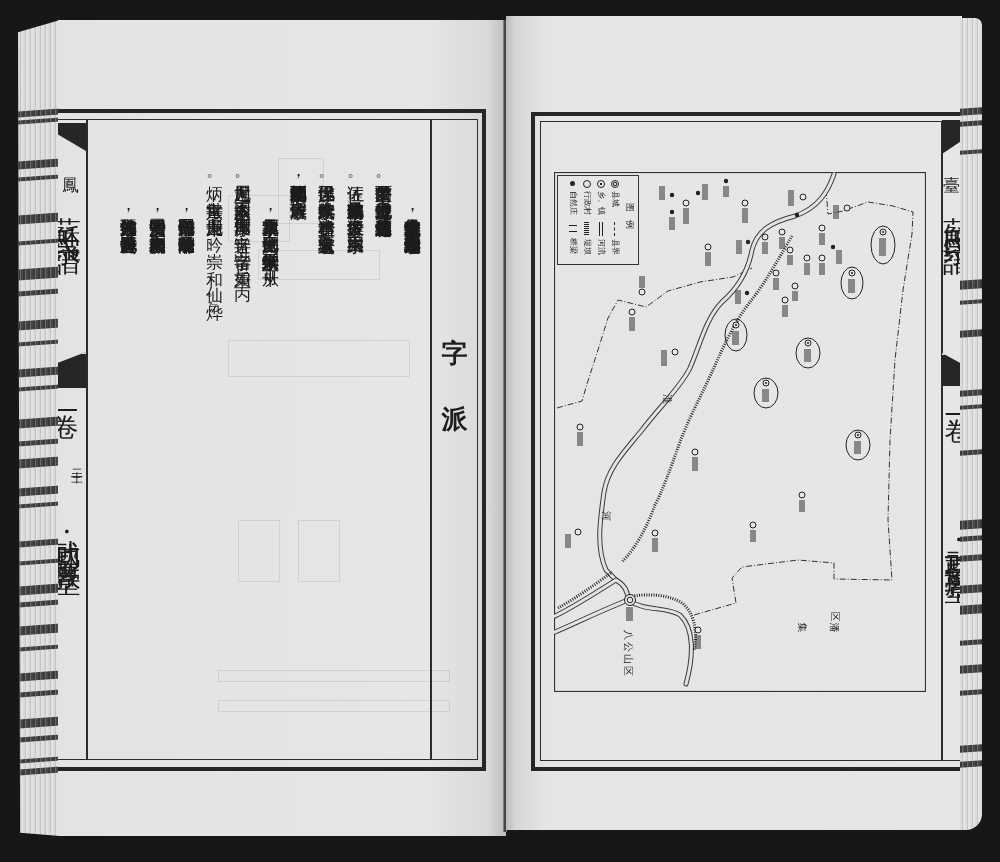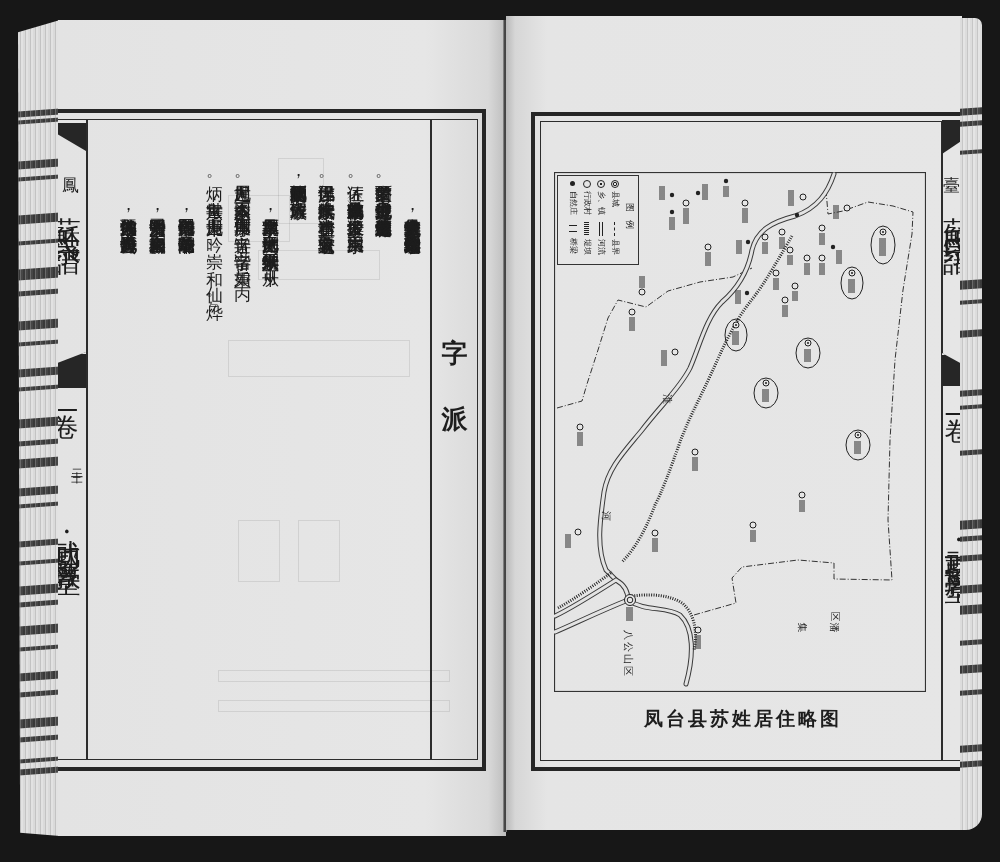--- a/index.html
+++ b/index.html
@@ -336,21 +336,20 @@
           </span>
       </div>
     </div>
 
     <div class="map-label sideways" style="left:108px;top:222px">淮</div>
     <div class="map-label sideways" style="left:47px;top:339px">河</div>
     <div class="map-label sideways" style="left:69px;top:458px;letter-spacing:2px">八公山区</div>
     <div class="map-label" style="left:241px;top:408px;width:12px;height:94px;writing-mode:vertical-rl;text-orientation:upright;letter-spacing:32px;transform:rotate(90deg)">潘集区</div>
   </div>
 
-  <div class="caption">凤台县苏姓居住略图</div>
 </div>
 
 <div class="abs stack-right">
   <div class="band" style="top:90px;height:7px"></div>
   <div class="band" style="top:103px;height:5px"></div>
   <div class="band" style="top:132px;height:4px"></div>
   <div class="band" style="top:262px;height:9px"></div>
   <div class="band" style="top:282px;height:4px"></div>
   <div class="band" style="top:312px;height:7px"></div>
   <div class="band" style="top:372px;height:6px"></div>

